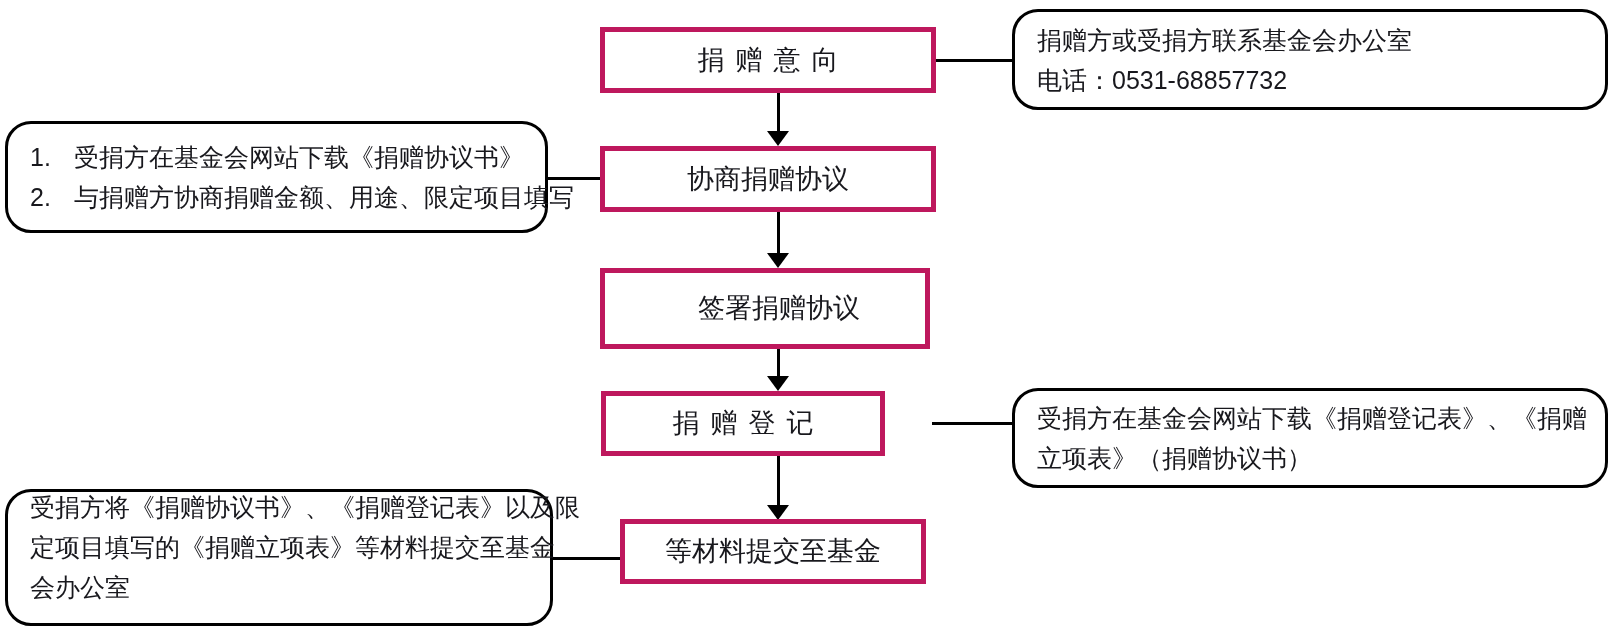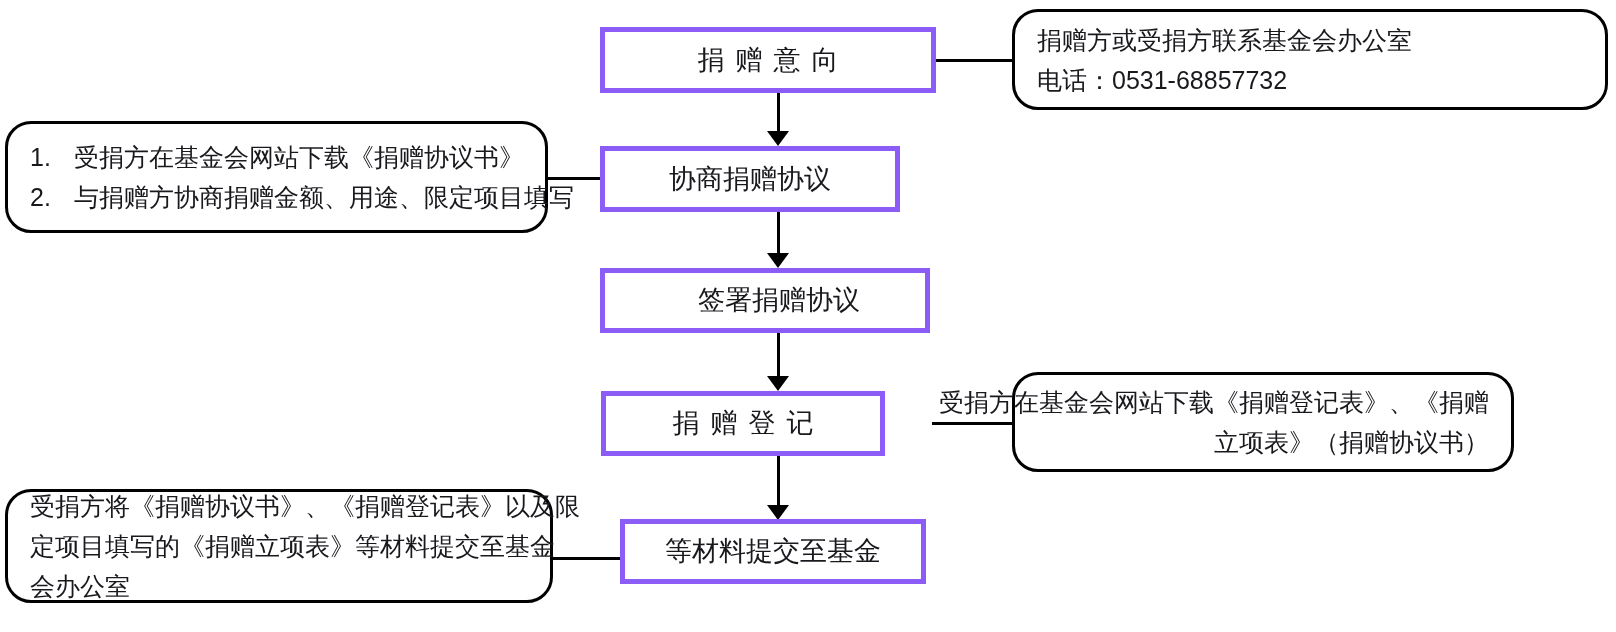--- a/index.html
+++ b/index.html
@@ -14,21 +14,21 @@
     background: #ffffff;
     font-family: "Liberation Sans", "DejaVu Sans", sans-serif;
     overflow: hidden;
   }
 
   
   .proc-box {
     position: absolute;
     box-sizing: border-box;
     background: #ffffff;
-    border: 5px solid #8b5cf6;
+    border: 5px solid #be185d;
     display: flex;
     align-items: center;
     justify-content: center;
     color: #18181d;
     font-size: 27px;
     line-height: 1;
     white-space: nowrap;
   }
   .proc-box.spaced {
     letter-spacing: 11px;
@@ -103,25 +103,25 @@
 
   <div class="hline" style="left:935px;  top:59px;  width:78px;"></div>
   <div class="hline" style="left:548px;  top:177px; width:54px;"></div>
   <div class="hline" style="left:932px;  top:422px; width:81px;"></div>
   <div class="hline" style="left:553px;  top:557px; width:69px;"></div>
 
   <div class="proc-box spaced" style="left:600px; top:27px;  width:336px; height:66px;">
     <span>捐赠意向</span>
   </div>
 
-  <div class="proc-box" style="left:600px; top:146px; width:300px; height:66px;">
+  <div class="proc-box" style="left:600px; top:146px; width:336px; height:66px;">
     <span>协商捐赠协议</span>
   </div>
 
-  <div class="proc-box" style="left:600px; top:268px; width:330px; height:65px;padding-left:28px;">
+  <div class="proc-box" style="left:600px; top:268px; width:330px; height:81px;padding-left:28px;">
     <span>签署捐赠协议</span>
   </div>
 
   <div class="proc-box spaced" style="left:601px; top:391px; width:284px; height:65px;">
     <span>捐赠登记</span>
   </div>
 
   <div class="proc-box" style="left:620px; top:519px; width:306px; height:65px;">
     <span>等材料提交至基金</span>
   </div>
@@ -135,24 +135,24 @@
     <div class="line">
       <span class="num">1.</span>
       <span>受捐方在基金会网站下载《捐赠协议书》</span>
     </div>
     <div class="line">
       <span class="num">2.</span>
       <span>与捐赠方协商捐赠金额、用途、限定项目填写</span>
     </div>
   </div>
 
-  <div class="note" style="left:1012px; top:372px; width:502px; height:100px;align-items:flex-end;">
+  <div class="note" style="left:1012px; top:388px; width:596px; height:100px;">
     <div class="line">受捐方在基金会网站下载《捐赠登记表》、《捐赠</div>
     <div class="line">立项表》（捐赠协议书）</div>
   </div>
 
-  <div class="note" style="left:5px; top:489px; width:548px; height:114px;">
+  <div class="note" style="left:5px; top:489px; width:548px; height:137px;justify-content:flex-end;">
     <div class="line">受捐方将《捐赠协议书》、《捐赠登记表》以及限</div>
     <div class="line">定项目填写的《捐赠立项表》等材料提交至基金</div>
     <div class="line">会办公室</div>
   </div>
 
 </div>
 
 </body></html>

